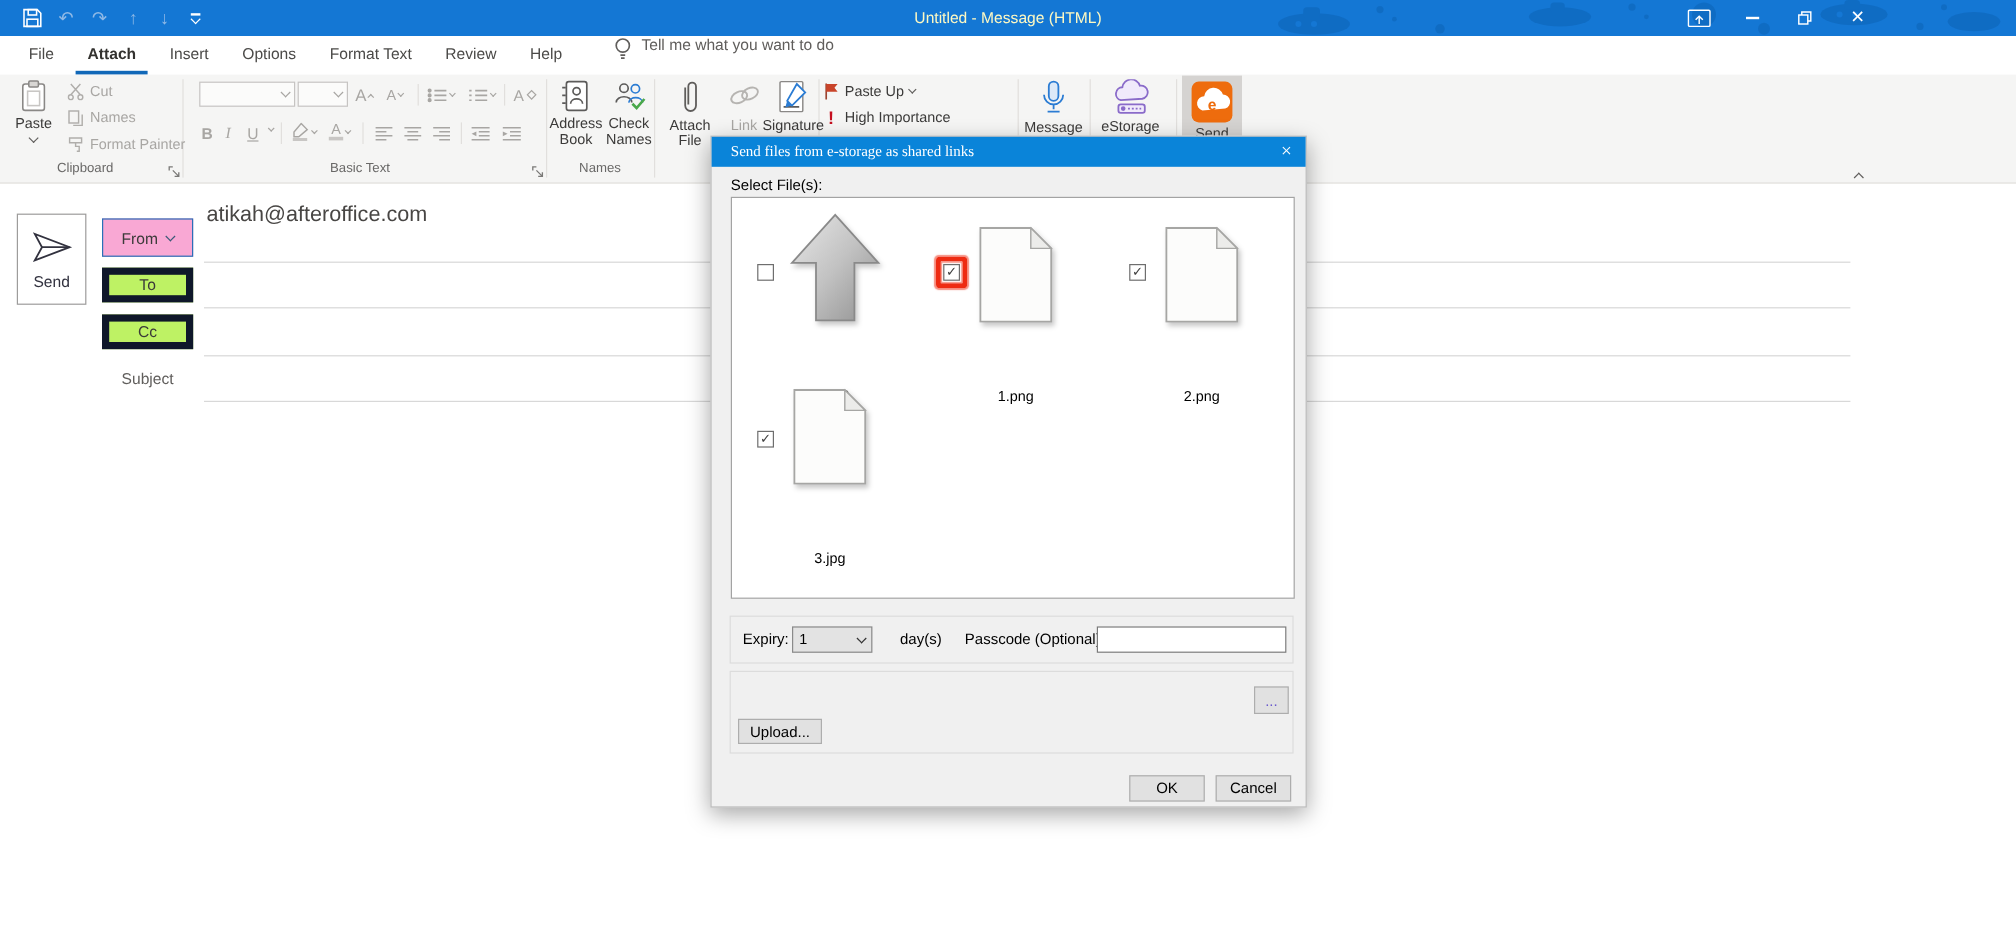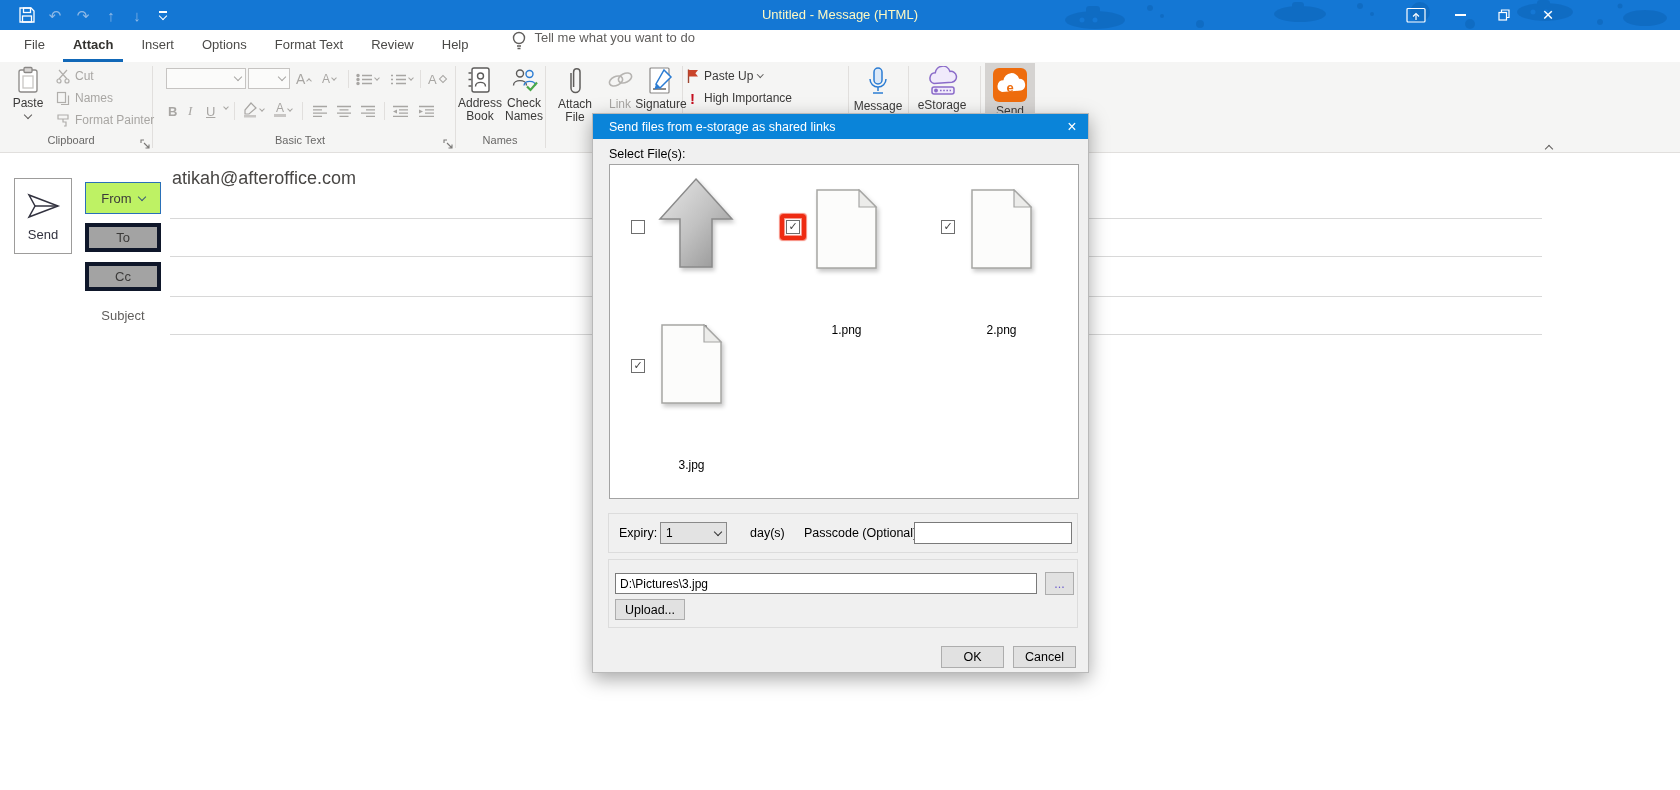--- a/index.html
+++ b/index.html
@@ -32,25 +32,25 @@
   .combo { position:absolute; height:21px; background:#fbfbfa; border:1px solid #c6c4c2; display:flex; align-items:center; justify-content:flex-end; padding-right:4px; }
   .chev { display:inline-block; width:6px; height:6px; border-right:1.5px solid currentColor; border-bottom:1.5px solid currentColor; transform:rotate(45deg); margin-top:-3px; }
   .chev.up { transform:rotate(225deg); margin-top:3px; }
   .glyphbtn { position:absolute; height:20px; display:flex; align-items:center; color:#a8a6a3; font-size:13px; gap:2px; }
   .pipe { position:absolute; width:1px; height:18px; background:#e1dfdd; }
   .launcher { position:absolute; width:11px; height:11px; color:#7a7977; }
 
   
   .fieldline { position:absolute; height:1px; background:#d8d8d8; left:170px; width:1372px; }
   .sendbig { left:14px; top:178px; width:58px; height:76px; border:1px solid #9d9c9b; background:#fff; display:flex; flex-direction:column; align-items:center; justify-content:center; gap:6px; font-size:13px; color:#32323f; }
-  .fieldbtn { left:85px; width:76px; border:4px solid #0f172a; background:#a3a3a3; display:flex; align-items:center; justify-content:center; font-size:13px; color:#3b3a39; }
+  .fieldbtn { left:85px; width:76px; border:6px solid #0f172a; background:#bef264; display:flex; align-items:center; justify-content:center; font-size:13px; color:#3b3a39; }
 
   
   .dialog { left:592px; top:113px; width:497px; height:560px; background:#f0f0f0; border:1px solid #b9b9b9; box-shadow:0 6px 18px rgba(0,0,0,.35); z-index:50; }
-  .dlg-title { left:0; top:0; width:100%; height:25px; background:#0a84d9; color:#fff; font-size:12.5px; display:flex; align-items:center; padding-left:16px; }
+  .dlg-title { left:0; top:0; width:100%; height:25px; background:#0a84d9; color:#fff; font-size:12.5px; display:flex; align-items:center; padding-left:16px;font-family:Liberation Serif, serif; }
   .dlg-close { position:absolute; right:6px; top:3px; width:20px; height:19px; display:flex; align-items:center; justify-content:center; color:#fff; font-size:16px; }
   .filebox { left:16px; top:50px; width:470px; height:335px; background:#fff; border:1px solid #a3a3a3; }
   .cb { position:absolute; width:14px; height:14px; background:#fff; border:1px solid #6e6e6e; display:flex; align-items:center; justify-content:center; font-size:11px; color:#3f3f3f; }
   .cb.checked::after { content:"\2713"; margin-top:-1px; }
   .ring { position:absolute; width:26px; height:26px; border:4px solid #ee2b12; border-radius:3px; box-shadow:0 0 1px 1px rgba(238,43,18,.55), inset 0 0 1px 1px rgba(238,43,18,.55); display:none; }
   .filelabel { position:absolute; font-size:12px; color:#000; text-align:center; }
   .groupbox { position:absolute; border:1px solid #dcdcdc; background:#f0f0f0; }
   .dlabel { position:absolute; font-size:12.5px; color:#000; white-space:nowrap; }
   .winbtn { position:absolute; background:#e1e1e1; border:1px solid #adadad; font-size:12.5px; color:#000; font-family:"Liberation Sans",sans-serif; display:flex; align-items:center; justify-content:center; }
   .wininput { position:absolute; background:#fff; border:1px solid #7a7a7a; font-size:12px; color:#000; padding:0 4px; font-family:"Liberation Sans",sans-serif; outline:none; }
@@ -387,21 +387,21 @@
   </div>
 
   <div class="abs sendbig">
     <svg width="36" height="30" viewBox="0 0 36 30" fill="none" stroke="#32323f" stroke-width="1.5">
       <path d="M4,26 L33,15 L4,4 L10,15 Z"></path>
         <path d="M10,15 H33"></path>
     </svg>
     <span>Send</span>
   </div>
 
-  <div class="abs fieldbtn" style="top:182px;height:32px;background:#bef264;border:1.5px solid #2a70b8;gap:7px">
+  <div class="abs fieldbtn" style="top:182px;height:32px;background:#f9a8d4;border:1.5px solid #2a70b8;gap:7px">
     <span>From</span>
     <span class="chev" style="color:#3b5a77"></span>
   </div>
   <div class="abs" style="left:172px;top:168px;font-size:18px;color:#484644">atikah@afteroffice.com</div>
   <div class="fieldline" style="top:218px"></div>
 
   <div class="abs fieldbtn" style="top:223px;height:29px">
       <span>To</span>
     </div>
   <div class="abs" style="left:170px;top:224px;width:1372px;height:28px"></div>
@@ -481,21 +481,20 @@
       <div class="dcombo" style="left:51px;top:8px;width:67px;height:22px">
         <span>1</span>
         <span class="chev" style="color:#333"></span>
       </div>
       <div class="dlabel" style="left:141px;top:12px">day(s)</div>
       <div class="dlabel" style="left:195px;top:12px">Passcode (Optional):</div>
       <input class="wininput" style="left: 305px; top: 8px; width: 158px; height: 22px;" value="">
     </div>
 
     <div class="groupbox" style="left:15px;top:445px;width:470px;height:69px">
-      <input class="wininput" style="left: 6px; top: 13px; width: 422px; height: 21px;" value="D:\Pictures\3.jpg">
       <button class="winbtn" style="left:436px;top:12px;width:29px;height:23px;color:#6a5acd">...</button>
       <button class="winbtn" style="left:6px;top:39px;width:70px;height:21px">Upload...</button>
     </div>
 
     <button class="winbtn" style="left:348px;top:532px;width:63px;height:22px">OK</button>
     <button class="winbtn" style="left:420px;top:532px;width:63px;height:22px">Cancel</button>
   </div>
 
 </div>
 

